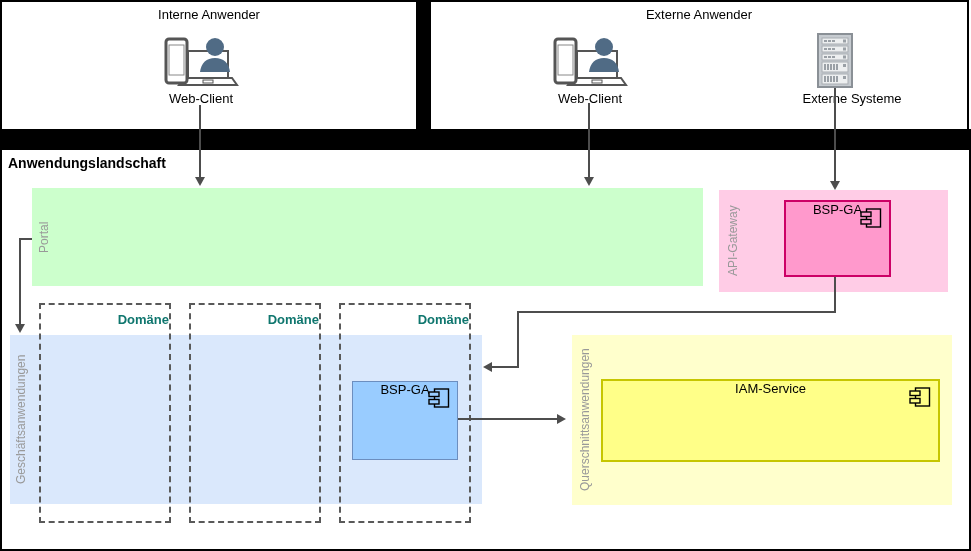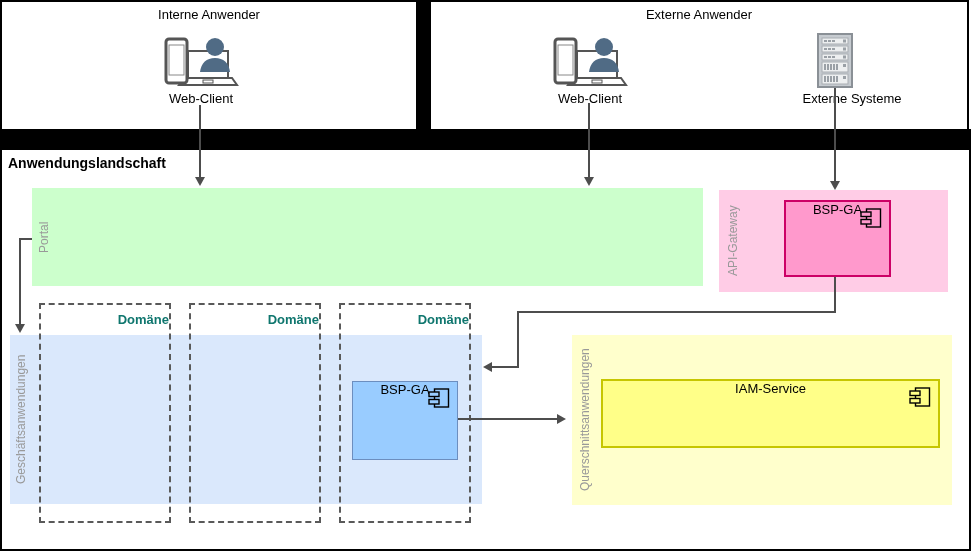--- a/index.html
+++ b/index.html
@@ -160,21 +160,21 @@
         <rect x="6.5" y="1" width="14" height="18" fill="none" stroke="#000" stroke-width="1.4"></rect>
         <rect class="tabfill-blue" x="1" y="4" width="10" height="4.5" stroke="#000" stroke-width="1.4"></rect>
         <rect class="tabfill-blue" x="1" y="11.5" width="10" height="4.5" stroke="#000" stroke-width="1.4"></rect>
       </svg>
     </span>
   </div>
 
   <div class="abs container zoneYellow" style="left:572px;top:335px;width:380px;height:170px;"></div>
   <div class="abs side-label" style="left:574px;top:335px;width:22px;height:170px;">Querschnittsanwendungen</div>
 
-  <div class="abs component comp-yellow" style="left:601px;top:379px;width:339px;height:69px;">
+  <div class="abs component comp-yellow" style="left:601px;top:379px;width:339px;height:83px;">
     <span>IAM-Service</span>
     <span class="comp-icon">
       <svg width="22" height="20" viewBox="0 0 22 20">
         <rect x="6.5" y="1" width="14" height="18" fill="none" stroke="#000" stroke-width="1.4"></rect>
         <rect class="tabfill-yellow" x="1" y="4" width="10" height="4.5" stroke="#000" stroke-width="1.4"></rect>
         <rect class="tabfill-yellow" x="1" y="11.5" width="10" height="4.5" stroke="#000" stroke-width="1.4"></rect>
       </svg>
     </span>
   </div>
 

